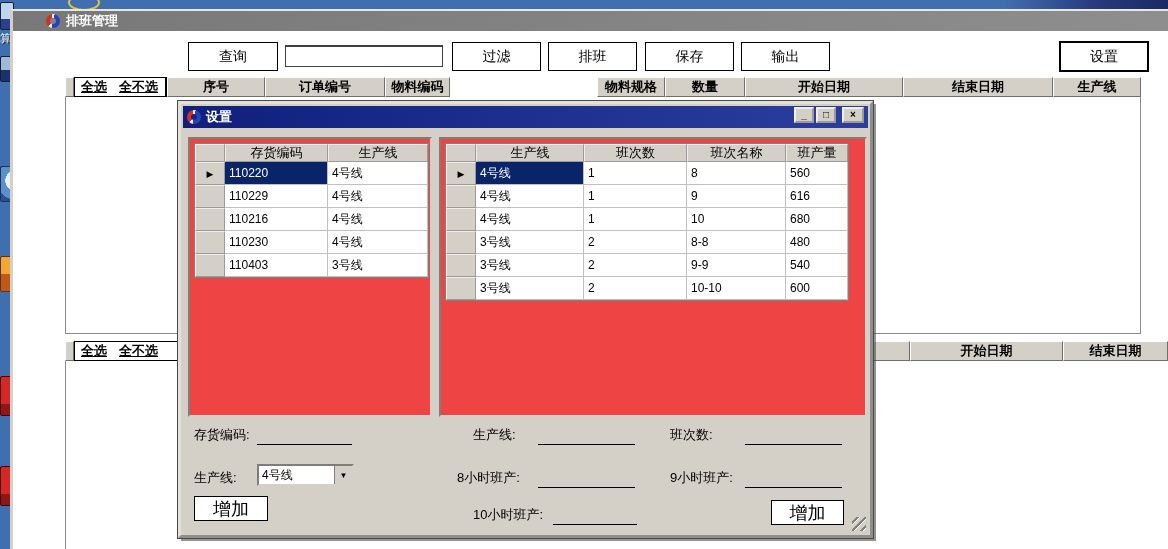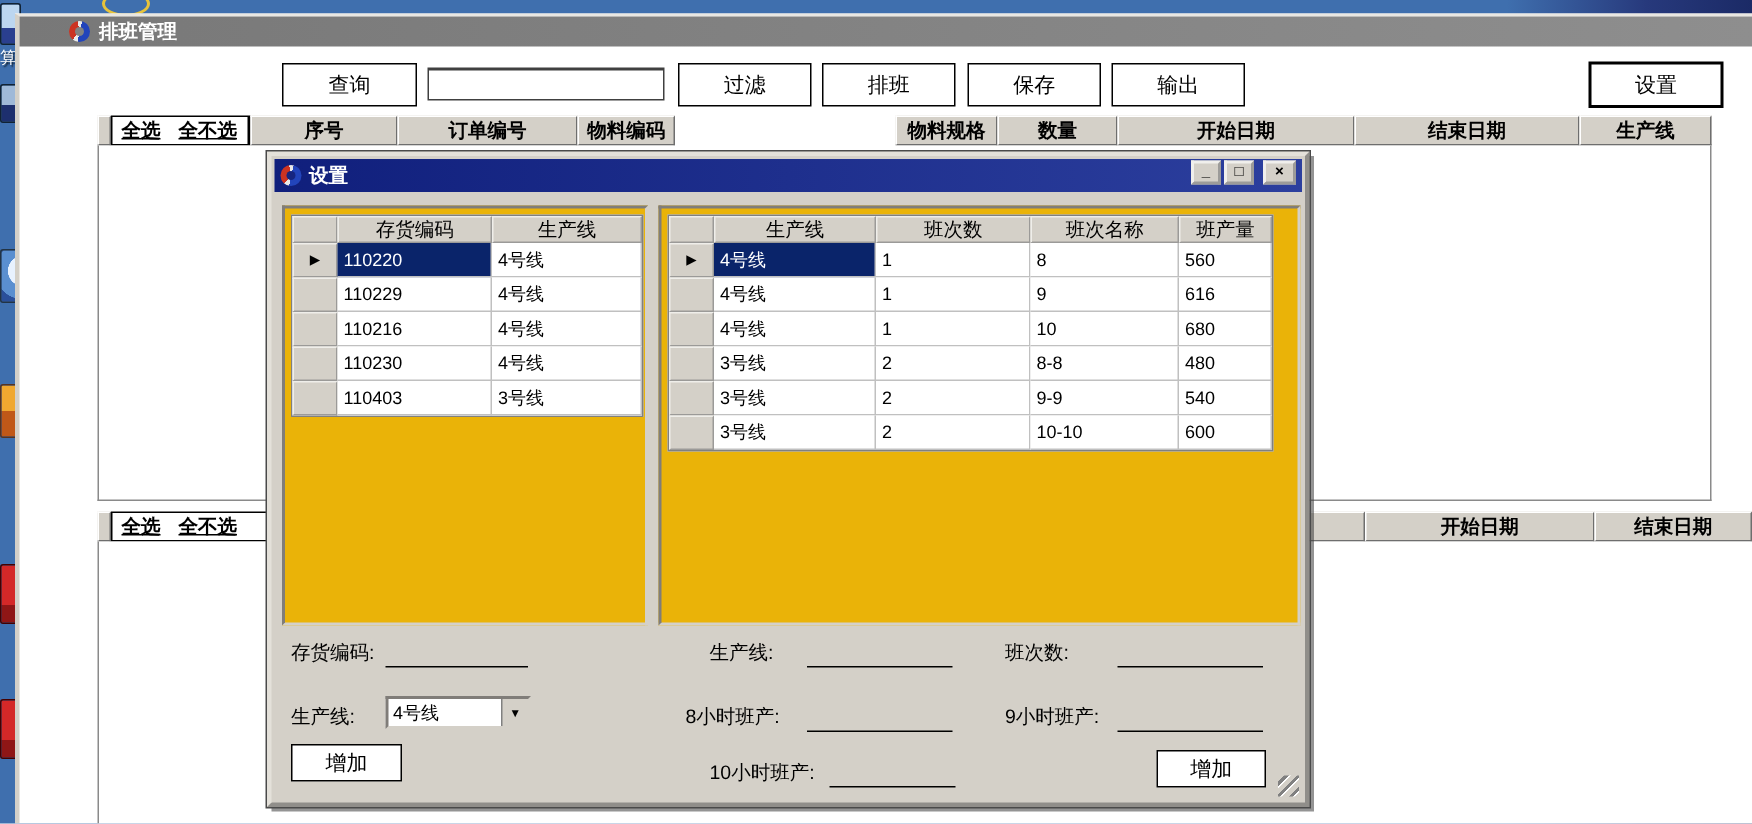--- a/index.html
+++ b/index.html
@@ -43,35 +43,35 @@
   .gbody{position:absolute;background:#fff;box-sizing:border-box;}
   
   .dialog{position:absolute;left:178px;top:101px;width:695px;height:437px;box-sizing:border-box;
           background:#d4d0c8;border:3px outset #e4e1da;outline:1px solid #4a4a4a;
           box-shadow:3px 3px 0 rgba(60,60,60,.55);z-index:50;}
   .dlg-titlebar{position:absolute;left:2px;top:2px;right:2px;height:22px;
           background:linear-gradient(90deg,#101f7c,#2c3f9e);color:#fff;display:flex;align-items:center;font-weight:bold;font-size:13px;cursor:move;}
   .dlg-titlebar .logo{margin-left:4px;margin-right:5px;--hole:#16257f;}
   .winbtn{position:absolute;top:3px;height:16px;box-sizing:border-box;background:#d4d0c8;border:2px outset #f0efec;
           display:flex;align-items:center;justify-content:center;font-size:10px;font-weight:bold;color:#000;cursor:pointer;line-height:1;}
-  .panel{position:absolute;background:#eab308;border:2px inset #d4d0c8;box-sizing:border-box;}
+  .panel{position:absolute;background:#ef4444;border:2px inset #d4d0c8;box-sizing:border-box;}
   
   .dgrid{position:absolute;left:4px;top:4px;border:1px solid #808080;background:#fff;}
   .drow{display:flex;height:23px;}
   .drow.head{height:18px;}
   .dc{box-sizing:border-box;border-right:1px solid #c0c0c0;border-bottom:1px solid #c0c0c0;
       font-size:12px;display:flex;align-items:center;padding-left:4px;background:#fff;color:#000;overflow:hidden;white-space:nowrap;}
   .dc.h{background:#d4d0c8;border:1px outset #efeeea;justify-content:center;padding-left:0;font-size:13px;}
   .dc.selcol{background:#d4d0c8;border:1px outset #efeeea;justify-content:center;padding-left:0;}
   .dc.sel{background:#0a246a;color:#fff;}
   .arrow{font-size:9px;color:#000;}
   
   .flabel{position:absolute;font-size:13px;color:#000;white-space:nowrap;}
   .fline{position:absolute;height:14px;border-bottom:1px solid #000;}
-  .fbtn{position:absolute;background:#fff;border:1px solid #000;box-sizing:border-box;font-size:14px;
+  .fbtn{position:absolute;background:#fff;border:1px solid #000;box-sizing:border-box;font-size:18px;
         display:flex;align-items:center;justify-content:center;cursor:pointer;}
   .combo{position:absolute;box-sizing:border-box;border:2px inset #d4d0c8;background:#fff;display:flex;align-items:center;cursor:pointer;}
   .combo .val{flex:1;font-size:12px;padding-left:3px;}
   .combo .dd{width:17px;height:100%;background:#d4d0c8;border-left:1px solid #808080;display:flex;align-items:center;justify-content:center;font-size:8px;}
   .grip{position:absolute;right:4px;bottom:4px;width:14px;height:14px;cursor:nwse-resize;
         background:repeating-linear-gradient(135deg,transparent 0 3px,#808080 3px 5px,#fff 5px 6px);}
 </style>
 </head>
 <body>
 

